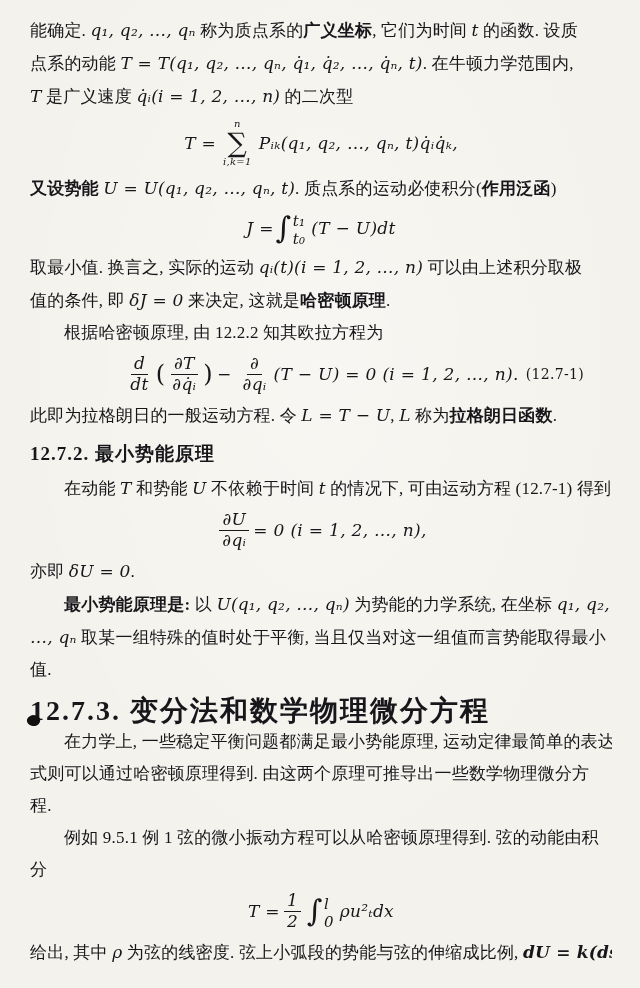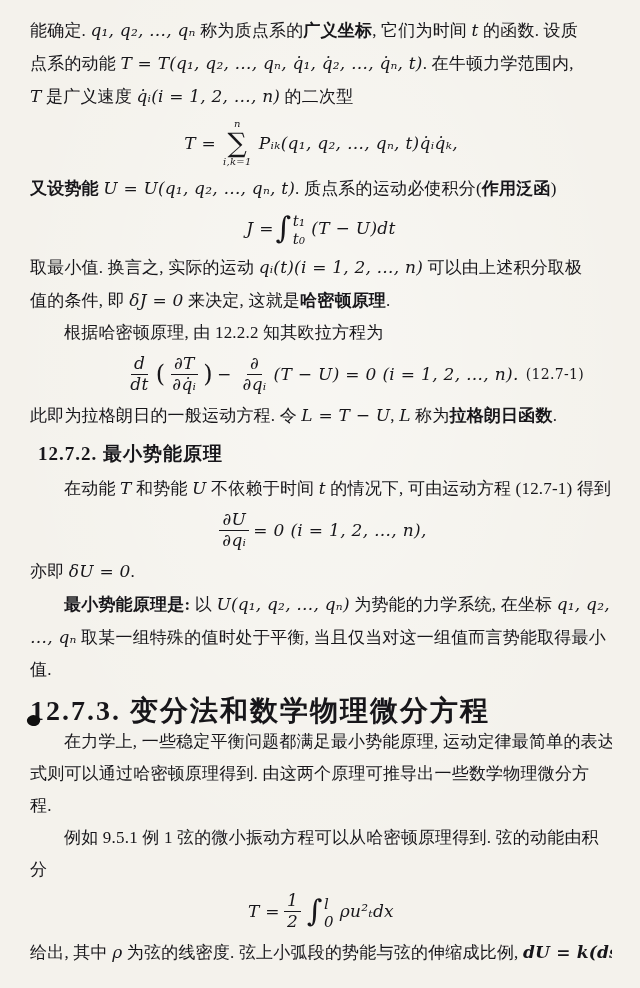--- a/index.html
+++ b/index.html
@@ -24,21 +24,21 @@
     line-height:32px;
     white-space:nowrap;
     overflow:hidden;
     letter-spacing:.2px;
   }
   .ind{text-indent:2em;}
   .b{font-weight:bold;}
   .i{font-style:italic;font-family:"DejaVu Serif","Liberation Serif",serif;}
   .heading2{
     font-size:19px;font-weight:bold;line-height:26px;
-    margin:9px 0 5px 8px;letter-spacing:1px;
+    margin:9px 0 5px 0;letter-spacing:1px;
   }
   .heading3{
     position:relative;
     font-size:28px;font-weight:bold;line-height:30px;
     margin:10px 0 0 0;letter-spacing:2px;
   }
   .ink{
     position:absolute;left:-3px;bottom:0px;
     width:13px;height:11px;background:#101010;
     border-radius:60% 40% 55% 45%;

